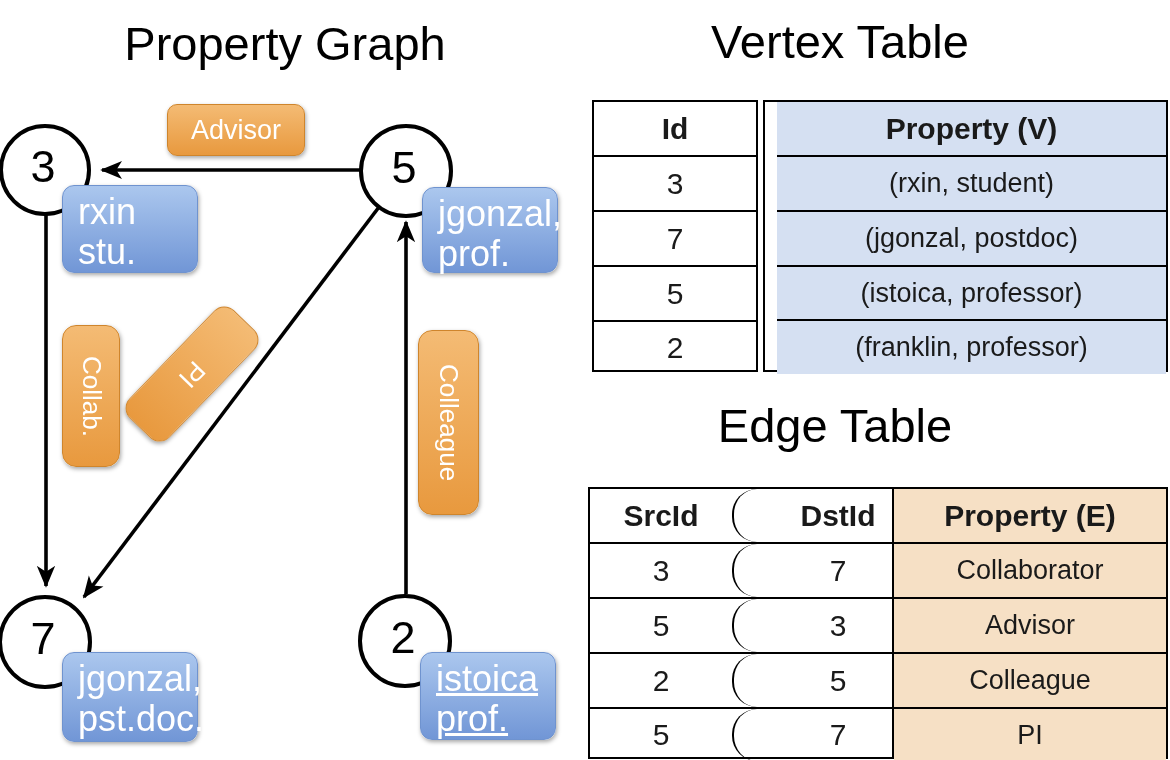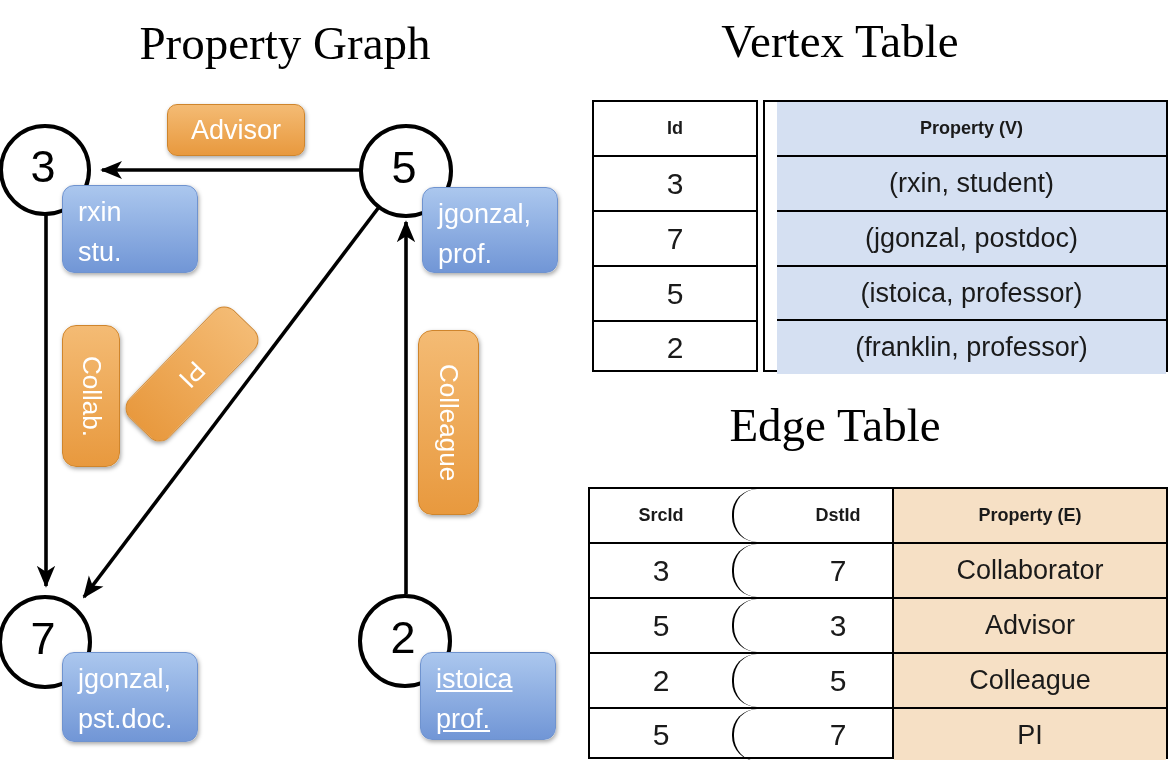--- a/index.html
+++ b/index.html
@@ -4,21 +4,21 @@
 <style>
   html,body { margin:0; padding:0; background:#ffffff; }
   #slide {
     position:relative; width:1170px; height:760px; overflow:hidden;
     background:#ffffff;
     font-family:"Liberation Sans","DejaVu Sans",sans-serif;
     color:var(--text-dark,#1a1a1a);
   }
   .title {
     position:absolute; text-align:center;
-    font-size:47px; font-weight:300; letter-spacing:0px; color:#000;font-family:Liberation Serif, serif;
+    font-size:47px; font-weight:300; letter-spacing:0px; color:#000;
   }
   
   #edge-svg { position:absolute; left:0; top:0; }
   .node-num {
     position:absolute; text-align:center; font-size:45px; font-weight:300;
     color:#000;
   }
   .pill {
     position:absolute;
     background:linear-gradient(180deg,var(--orange-top,#f4bb74),var(--orange-bottom,#e8993e));
@@ -30,32 +30,32 @@
     font-size:27px;
   }
   .pill.vert { writing-mode:vertical-rl; text-orientation:mixed; border-radius:14px; font-size:26px; }
   .propbox {
     position:absolute;
     background:linear-gradient(180deg,var(--blue-top,#abc7ee),var(--blue-bottom,#7196d6));
     border:1px solid var(--blue-border,#6f93cf);
     border-radius:12px;
     box-shadow:1px 2px 4px rgba(0,0,0,0.35);
     color:var(--text-light,#fff);
-    font-size:27px; line-height:40px;
+    font-size:36px; line-height:40px;
     padding:6px 0 0 15px; box-sizing:border-box;
   }
   
   .tbl { position:absolute; border:2px solid var(--table-border,#000); box-sizing:border-box; background:#fff; }
   .tbl .row { display:flex; border-top:2px solid var(--table-border,#000); }
   .tbl .row:first-child { border-top:none; }
   .cell {
     display:flex; align-items:center; justify-content:center;
     font-size:27px; box-sizing:border-box;
   }
-  .cell.hdr { font-weight:bold; font-size:18px; }
+  .cell.hdr { font-weight:bold; font-size:30px; }
   .cell.num { font-size:30px; }
   .cell.colsep { border-left:2px solid var(--table-border,#000);border-radius:25px; }
   .fill-v { background:var(--vertex-property-bg,#d5e0f2); }
   .fill-e { background:var(--edge-property-bg,#f6e0c5); }
 </style>
 </head>
 <body>
 
 <div id="slide">
 

